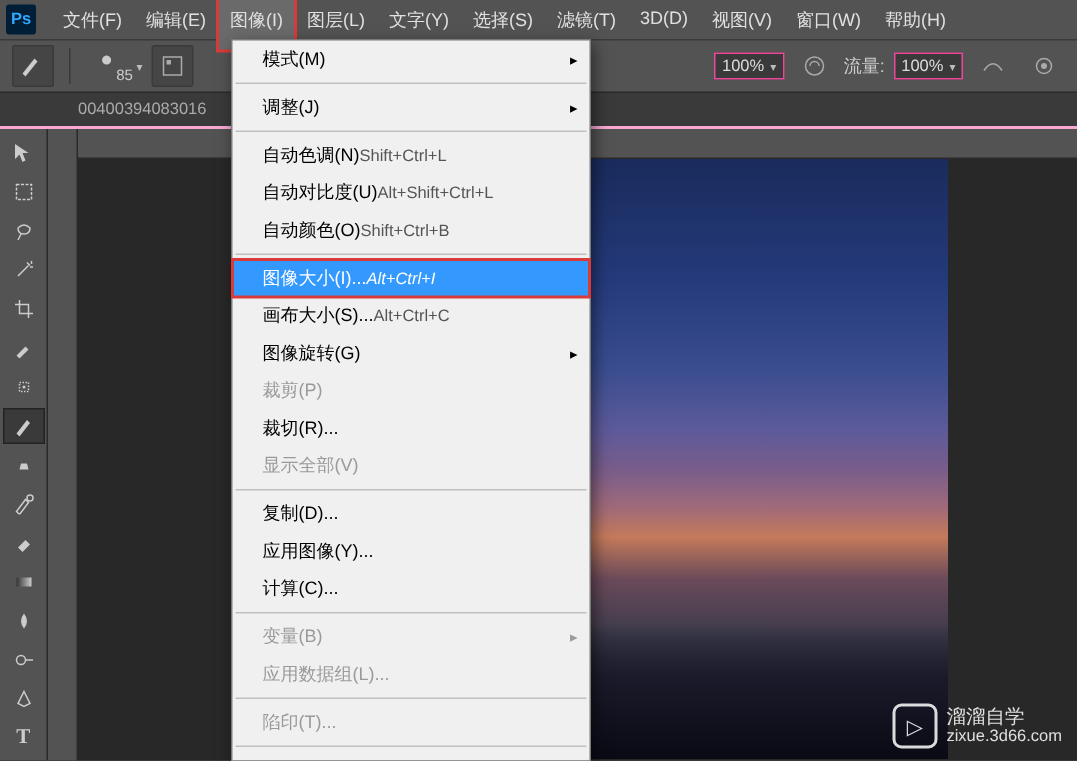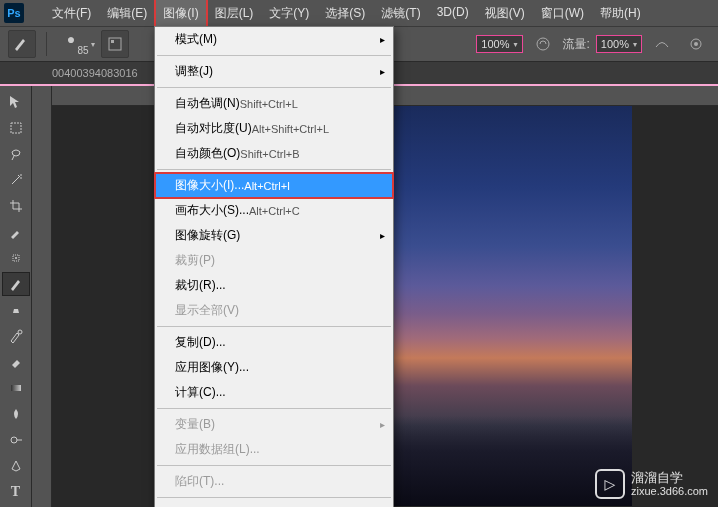--- a/index.html
+++ b/index.html
@@ -1,19 +1,19 @@
 <!DOCTYPE html>
 <html><head>
 <meta charset="utf-8">
 <style>
 * { margin: 0; padding: 0; box-sizing: border-box; font-family: "Microsoft YaHei", Arial, sans-serif; }
 body { width: 718px; height: 507px; background: #535353; overflow: hidden; position: relative; }
 
 .menubar { height: 26px; background: #535353; display: flex; align-items: center; padding-left: 4px; color: #e0e0e0; font-size: 12px; }
-.ps-logo { width: 20px; height: 20px; background: #001e36; color: #31a8ff; font-weight: bold; font-size: 11px; display: flex; align-items: center; justify-content: center; border-radius: 2px; margin-right: 20px; }
+.ps-logo { width: 20px; height: 20px; background: #001e36; color: #31a8ff; font-weight: bold; font-size: 11px; display: flex; align-items: center; justify-content: center; border-radius: 2px; margin-right: 10px; }
 .menu-item { padding: 12px 8px; cursor: pointer; }
 .menu-item.active { background: #6a6a6a; outline: 2px solid #d93a3a; outline-offset: -1px; text-align: center; }
 
 .optbar { height: 36px; background: #535353; border-top: 1px solid #3a3a3a; border-bottom: 1px solid #2a2a2a; display: flex; align-items: center; padding: 0 8px; color: #ccc; font-size: 12px; gap: 6px; }
 .tool-btn { width: 28px; height: 28px; display: flex; align-items: center; justify-content: center; border: 1px solid transparent; border-radius: 2px; }
 .tool-btn.boxed { border-color: #3a3a3a; background: #454545; }
 .tiny { font-size: 10px; margin-left: 24px; }
 .divider-v { width: 1px; height: 24px; background: #3a3a3a; margin: 0 4px; }
 .pct-box { background: #3a3a3a; border: 1px solid #ec4899; color: #ddd; padding: 2px 4px; font-size: 11px; display: flex; align-items: center; gap: 4px; }
 .triangle { font-size: 8px; color: #bbb; }
@@ -30,21 +30,21 @@
 .canvas { position: absolute; top: 20px; left: 120px; width: 460px; height: 400px; background: linear-gradient(to bottom, #1a2b5c 0%, #243a7a 20%, #3a4d8f 35%, #5c5a9a 45%, #7a5d8a 52%, #a06a7a 58%, #c47a5a 63%, #6b4a5a 70%, #3a3a4a 80%, #1a1a2a 100%); }
 .silhouette { position: absolute; bottom: 0; left: 0; right: 0; height: 90px; background: linear-gradient(to top, #0a0a15 0%, #1a1a2a 60%, transparent 100%); }
 
 .dropdown { position: absolute; top: 26px; left: 154px; width: 240px; background: #f0f0f0; border: 1px solid #7a7a7a; box-shadow: 2px 4px 10px rgba(0,0,0,0.5); font-size: 12px; color: #000; z-index: 100; }
 .dd-item { padding: 4px 28px 4px 20px; display: flex; justify-content: flex-start; align-items: center; cursor: pointer; position: relative; }
 .dd-item.has-sub::after { content: "▸"; position: absolute; right: 8px; font-size: 10px; }
 .dd-item.disabled { color: #9a9a9a; }
 .dd-item.highlighted { background: #3399ff; color: #fff; outline: 2px solid #d93a3a; outline-offset: -1px; }
 .dd-sep { height: 1px; background: #c0c0c0; margin: 3px 2px; }
 .shortcut { font-size: 11px; color: #555; }
-.dd-item.highlighted .shortcut { color: #fff; }
+.dd-item.highlighted .shortcut { color: #fff; font-style: italic; }
 
 .watermark { position: absolute; right: 10px; bottom: 8px; display: flex; align-items: center; gap: 6px; color: #fff; font-size: 13px; opacity: 0.85; }
 .wm-logo { width: 30px; height: 30px; border: 2px solid #fff; border-radius: 6px; display: flex; align-items: center; justify-content: center; font-size: 14px; }
 .wm-text { display: flex; flex-direction: column; line-height: 1.1; }
 </style>
 </head>
 <body>
 
 <div class="menubar">
   <div class="ps-logo">Ps</div>

